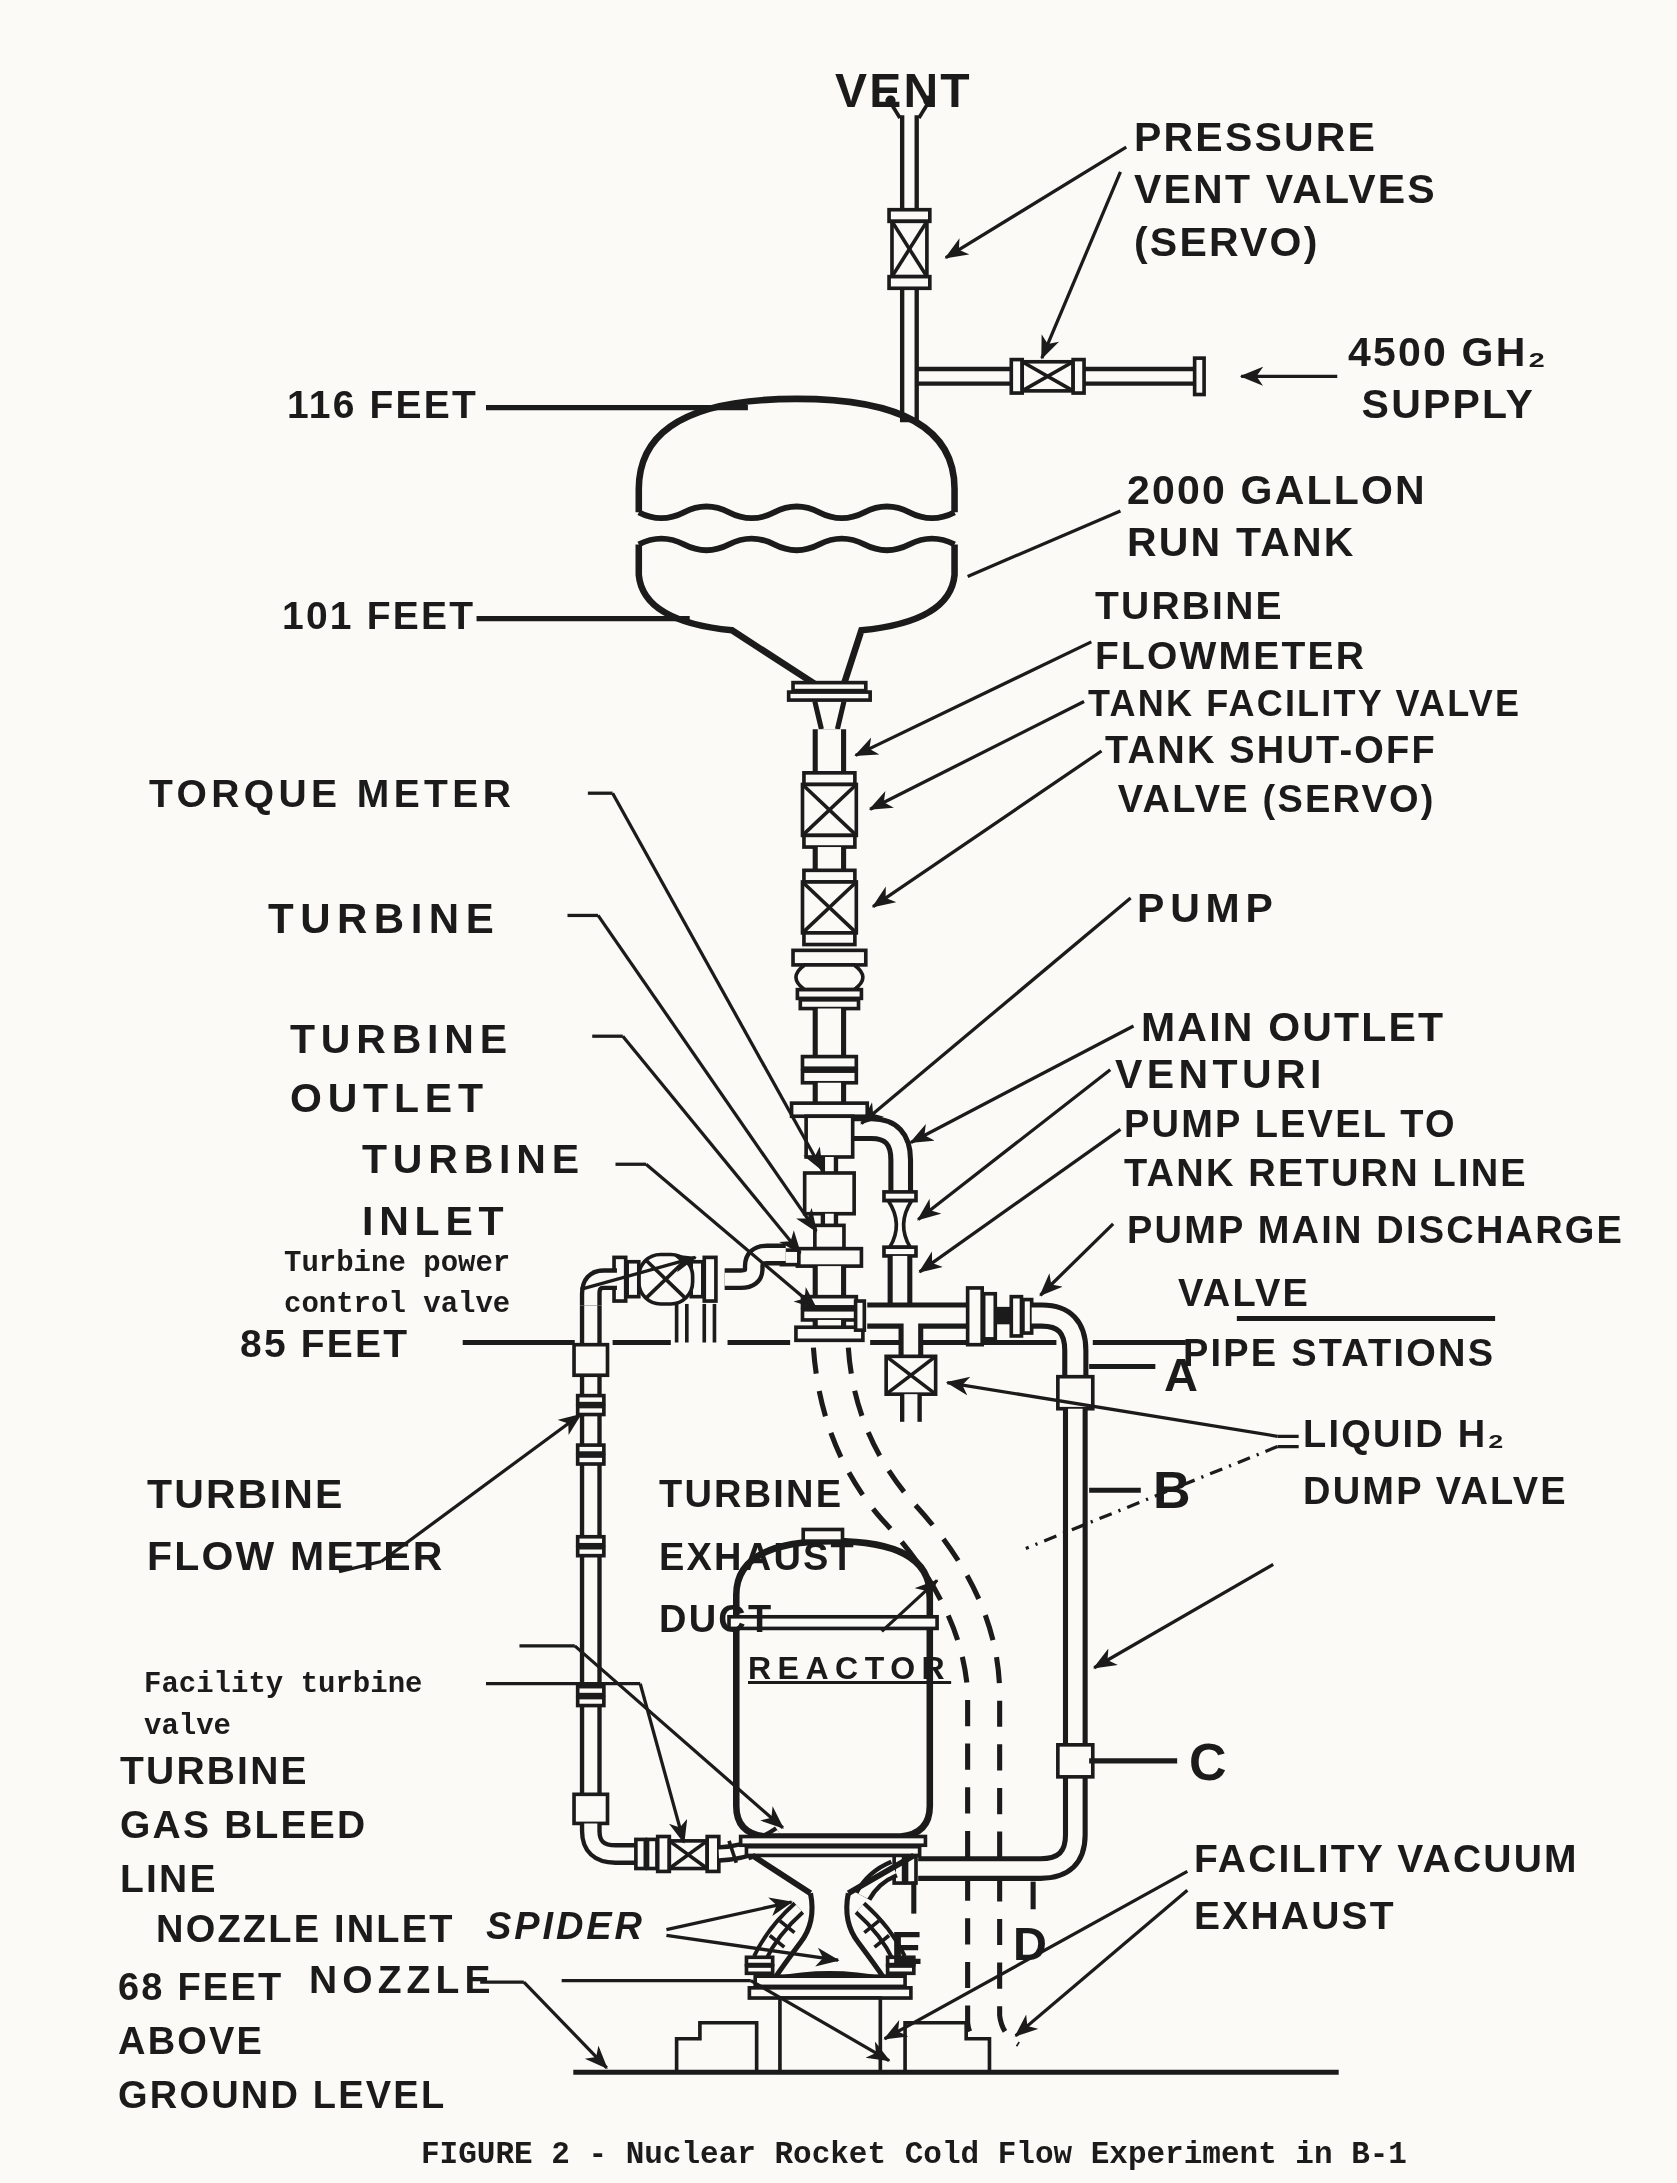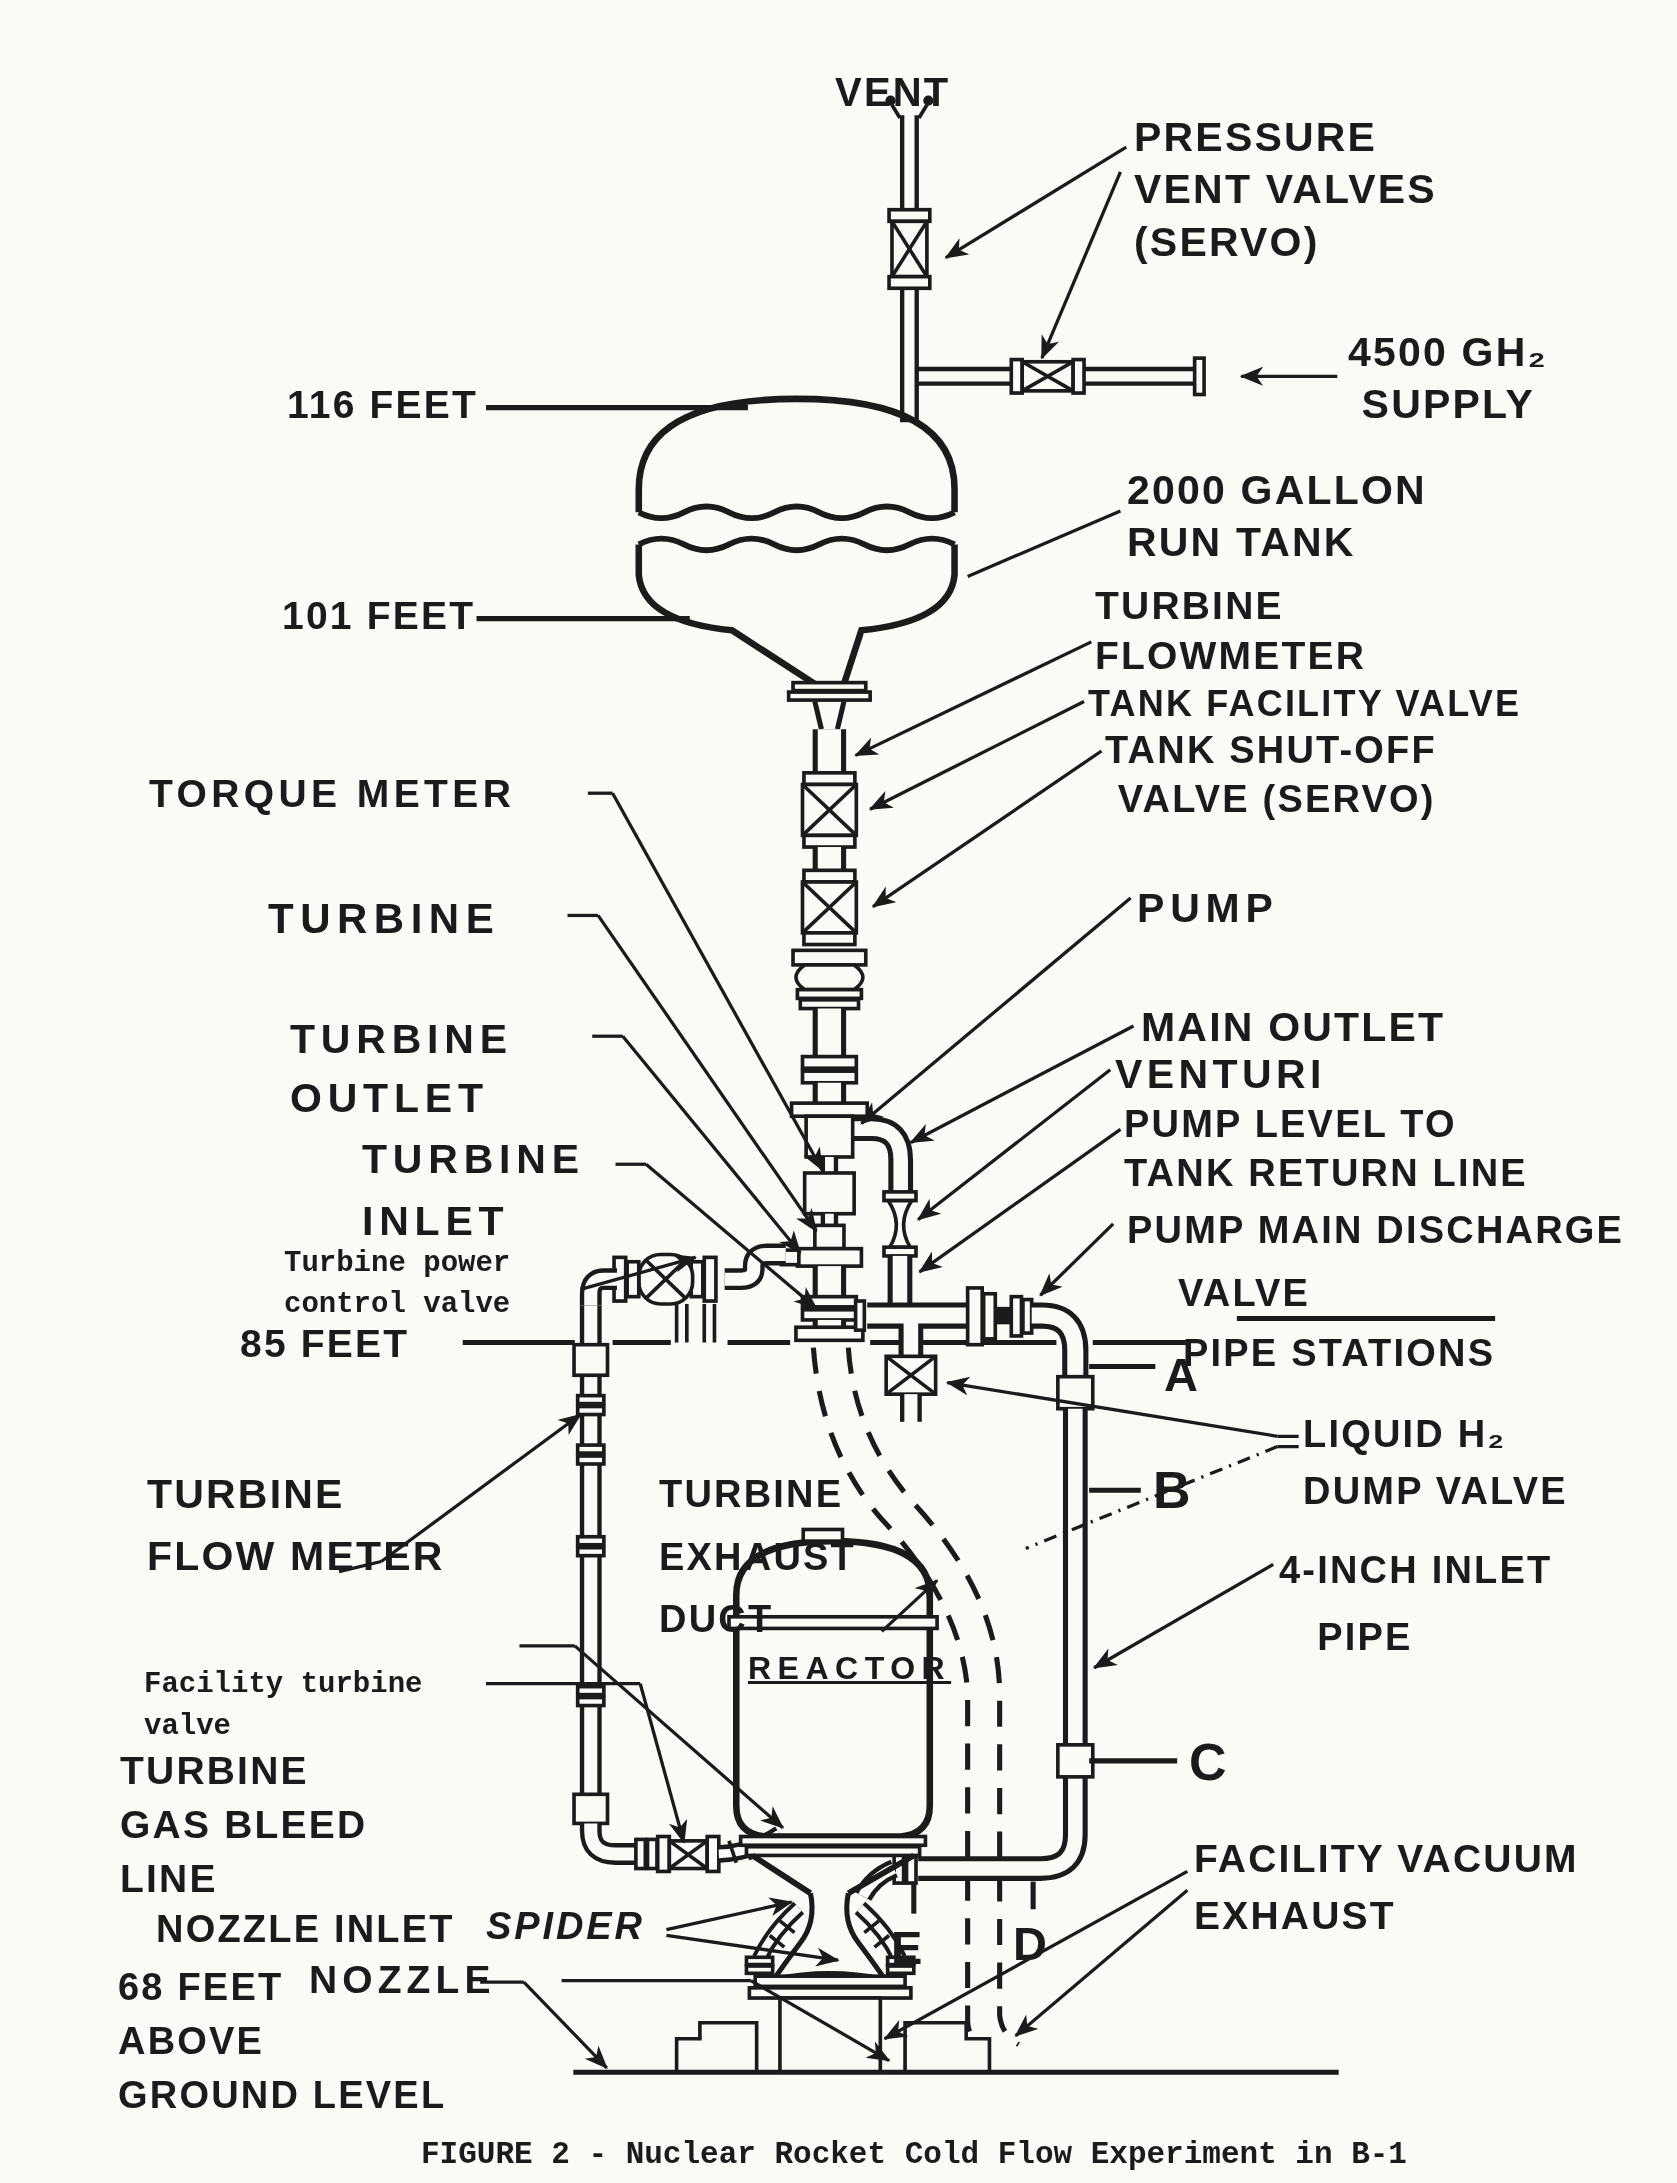--- a/index.html
+++ b/index.html
@@ -302,21 +302,21 @@
     <path class="ldp" d="M668 2314 H880"></path>
     <path class="ld" d="M916 2652 L1088 2614"></path>
     <path class="ld" d="M916 2660 L1152 2694"></path>
     <path class="ld" d="M1032 2722 L1222 2832"></path>
     <path class="ldp" d="M772 2722 H1032"></path>
     <path class="ld" d="M720 2724 L834 2842"></path>
     <path class="ldp" d="M660 2724 H720"></path>
   </g>
 </svg>
 
-  <div class="lbl hand" style="left:835px;top:67px;font-size:40px;">VENT</div>
+  <div class="lbl hand" style="left:835px;top:60px;font-size:48px;">VENT</div>
   <div class="lbl hand" style="left:1134px;top:111px;font-size:41px;">PRESSURE
 VENT VALVES
 (SERVO)</div>
   <div class="lbl hand" style="left:1348px;top:326px;font-size:41px;">4500 GH₂
  SUPPLY</div>
   <div class="lbl hand" style="left:287px;top:380px;font-size:39px;">116 FEET</div>
   <div class="lbl hand" style="left:1127px;top:464px;font-size:41px;">2000 GALLON
 RUN TANK</div>
   <div class="lbl hand" style="left:282px;top:591px;font-size:39px;">101 FEET</div>
   <div class="lbl hand" style="left:1095px;top:581px;font-size:39px;">TURBINE
@@ -343,22 +343,20 @@
   <div class="lbl hand" style="left:1183px;top:1329px;font-size:38px;">PIPE STATIONS</div>
   <div class="lbl hand station" style="left:1164px;top:1345px;">A</div>
   <div class="lbl hand" style="left:1303px;top:1406px;font-size:38px;line-height:1.5;">LIQUID H₂
 DUMP VALVE</div>
   <div class="lbl hand station" style="left:1153px;top:1457px;font-size:52px;">B</div>
   <div class="lbl hand" style="left:147px;top:1464px;font-size:41px;line-height:1.5;">TURBINE
 FLOW METER</div>
   <div class="lbl hand" style="left:659px;top:1463px;font-size:38px;line-height:1.65;">TURBINE
 EXHAUST
 DUCT</div>
-  <div class="lbl hand" style="left:1279px;top:1537px;font-size:38px;line-height:1.75;">4-INCH INLET
-   PIPE</div>
   <div class="lbl hand script" style="left:183px;top:1554px;font-size:44px;"></div>
   <div class="lbl hand script" style="left:178px;top:1608px;font-size:41px;"></div>
   <div class="lbl type" style="left:144px;top:1664px;font-size:29px;line-height:1.45;">Facility turbine
 valve</div>
   <div class="lbl hand" style="left:120px;top:1744px;font-size:39px;line-height:1.38;">TURBINE
 GAS BLEED
 LINE</div>
   <div class="lbl hand station" style="left:1189px;top:1729px;font-size:52px;">C</div>
   <div class="lbl hand" style="left:748px;top:1648px;width:170px;text-align:center;font-size:32px;letter-spacing:6.5px;text-decoration:underline;">REACTOR</div>
   <div class="lbl hand" style="left:156px;top:1905px;font-size:38px;">NOZZLE INLET</div>

